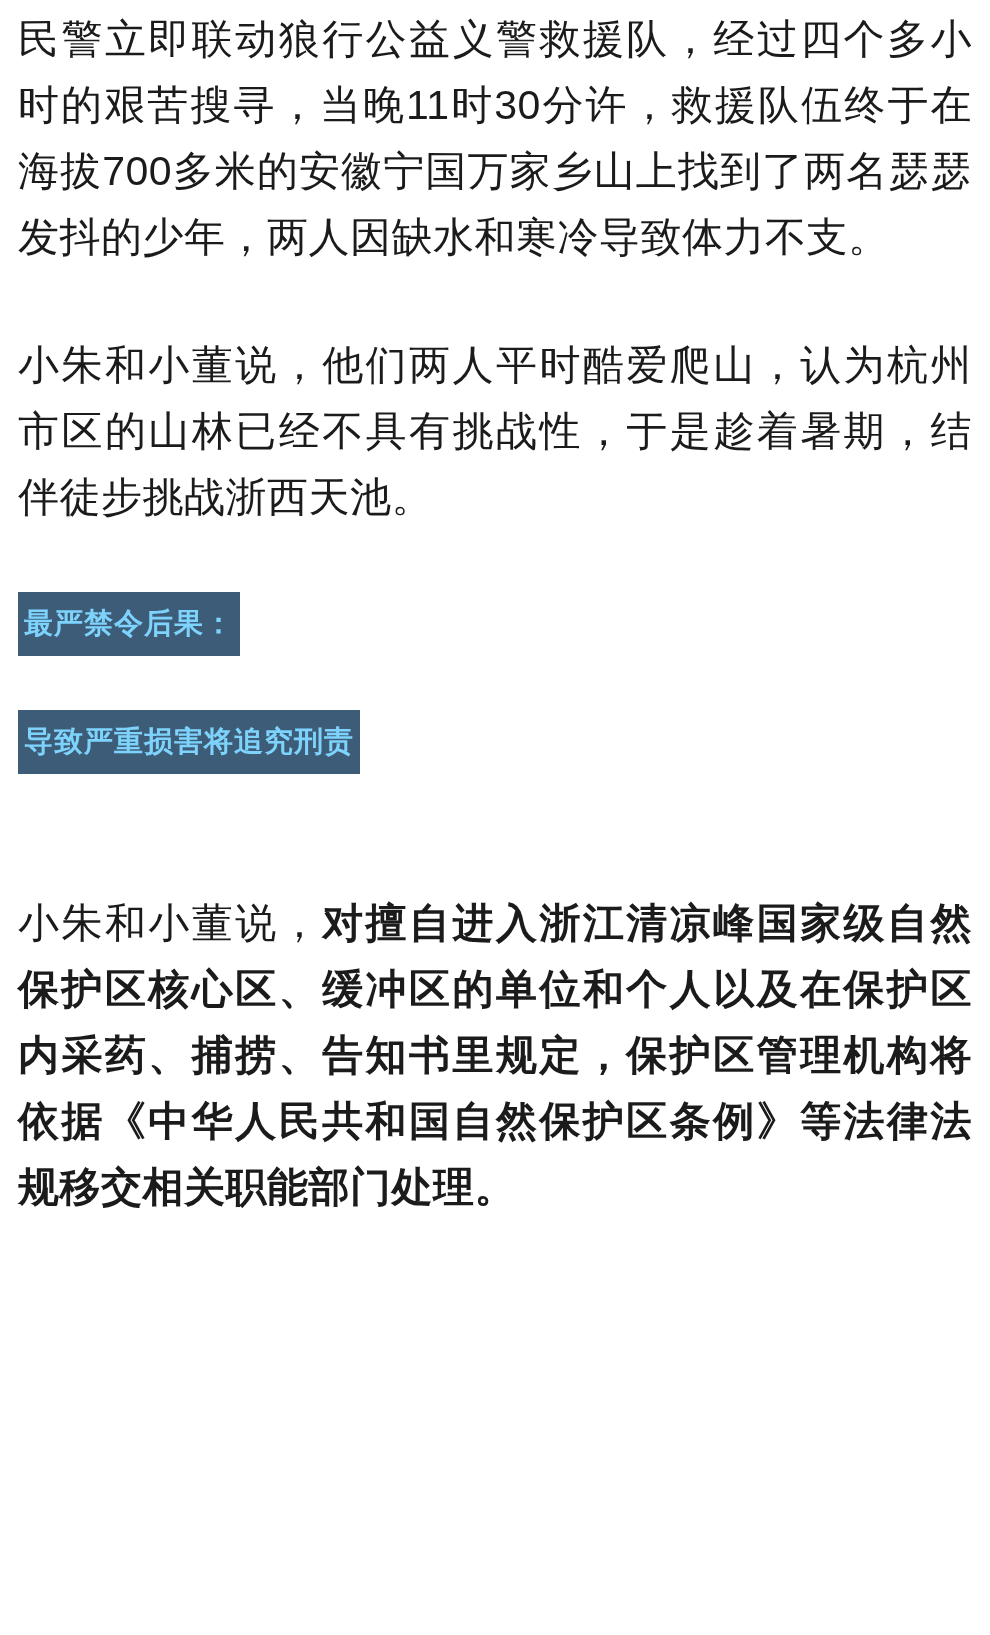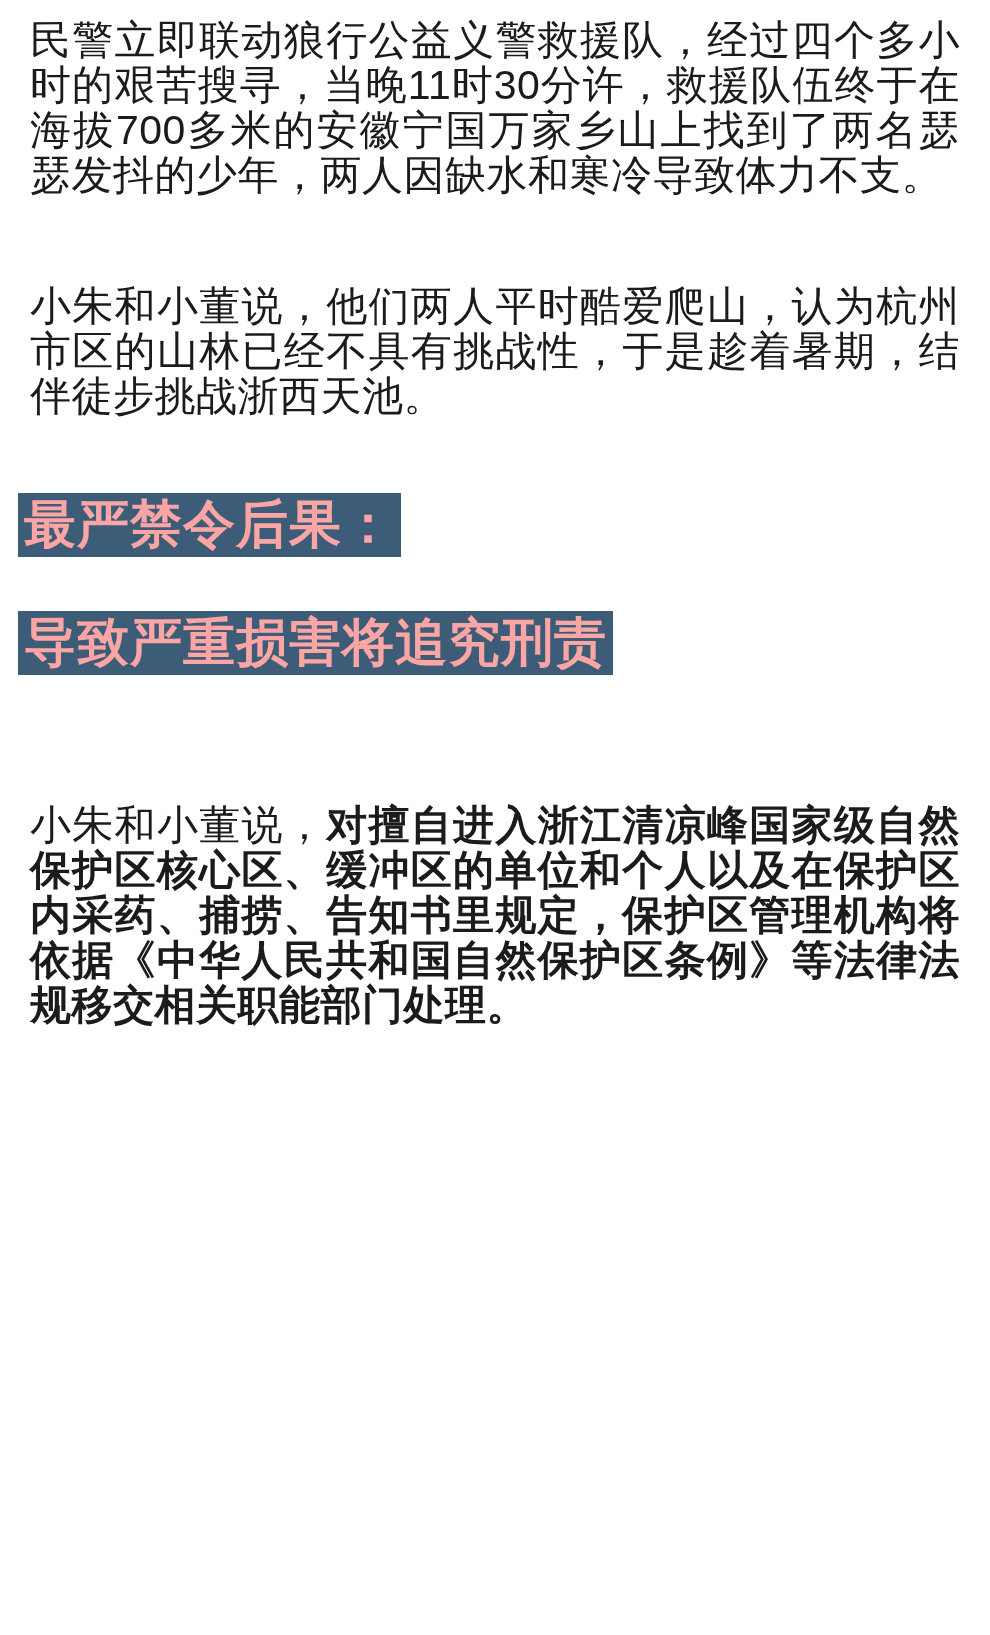--- a/index.html
+++ b/index.html
@@ -13,45 +13,45 @@
     font-family: "Liberation Sans", "DejaVu Sans", sans-serif;
     color: #1a1a1a;
   }
   .article {
     width: 990px;
     box-sizing: border-box;
     padding: 0 18px;
   }
   .para {
     font-size: 41px;
-    line-height: 45px;
+    line-height: 66px;
     letter-spacing: 0.5px;
     color: #1b1b1b;
-    margin: 12px;
+    margin: 0;
     text-align: justify;
     text-justify: inter-ideograph;
   }
   .para.first {
     padding-top: 6px;
   }
   .gap-lg {
     height: 62px;
   }
   .gap-md {
     height: 54px;
   }
   .highlight-row {
     margin: 0;
     line-height: 0;
   }
   .highlight {
     display: inline-block;
     background: #3d5c78;
-    color: #fca5a5;
-    font-size: 52px;
+    color: #7dd3fc;
+    font-size: 29px;
     line-height: 58px;
     font-weight: bold;
     letter-spacing: 1px;
     padding: 2px 6px 4px 6px;
     box-sizing: border-box;
   }
   .para b {
     font-weight: bold;
   }
 </style>

